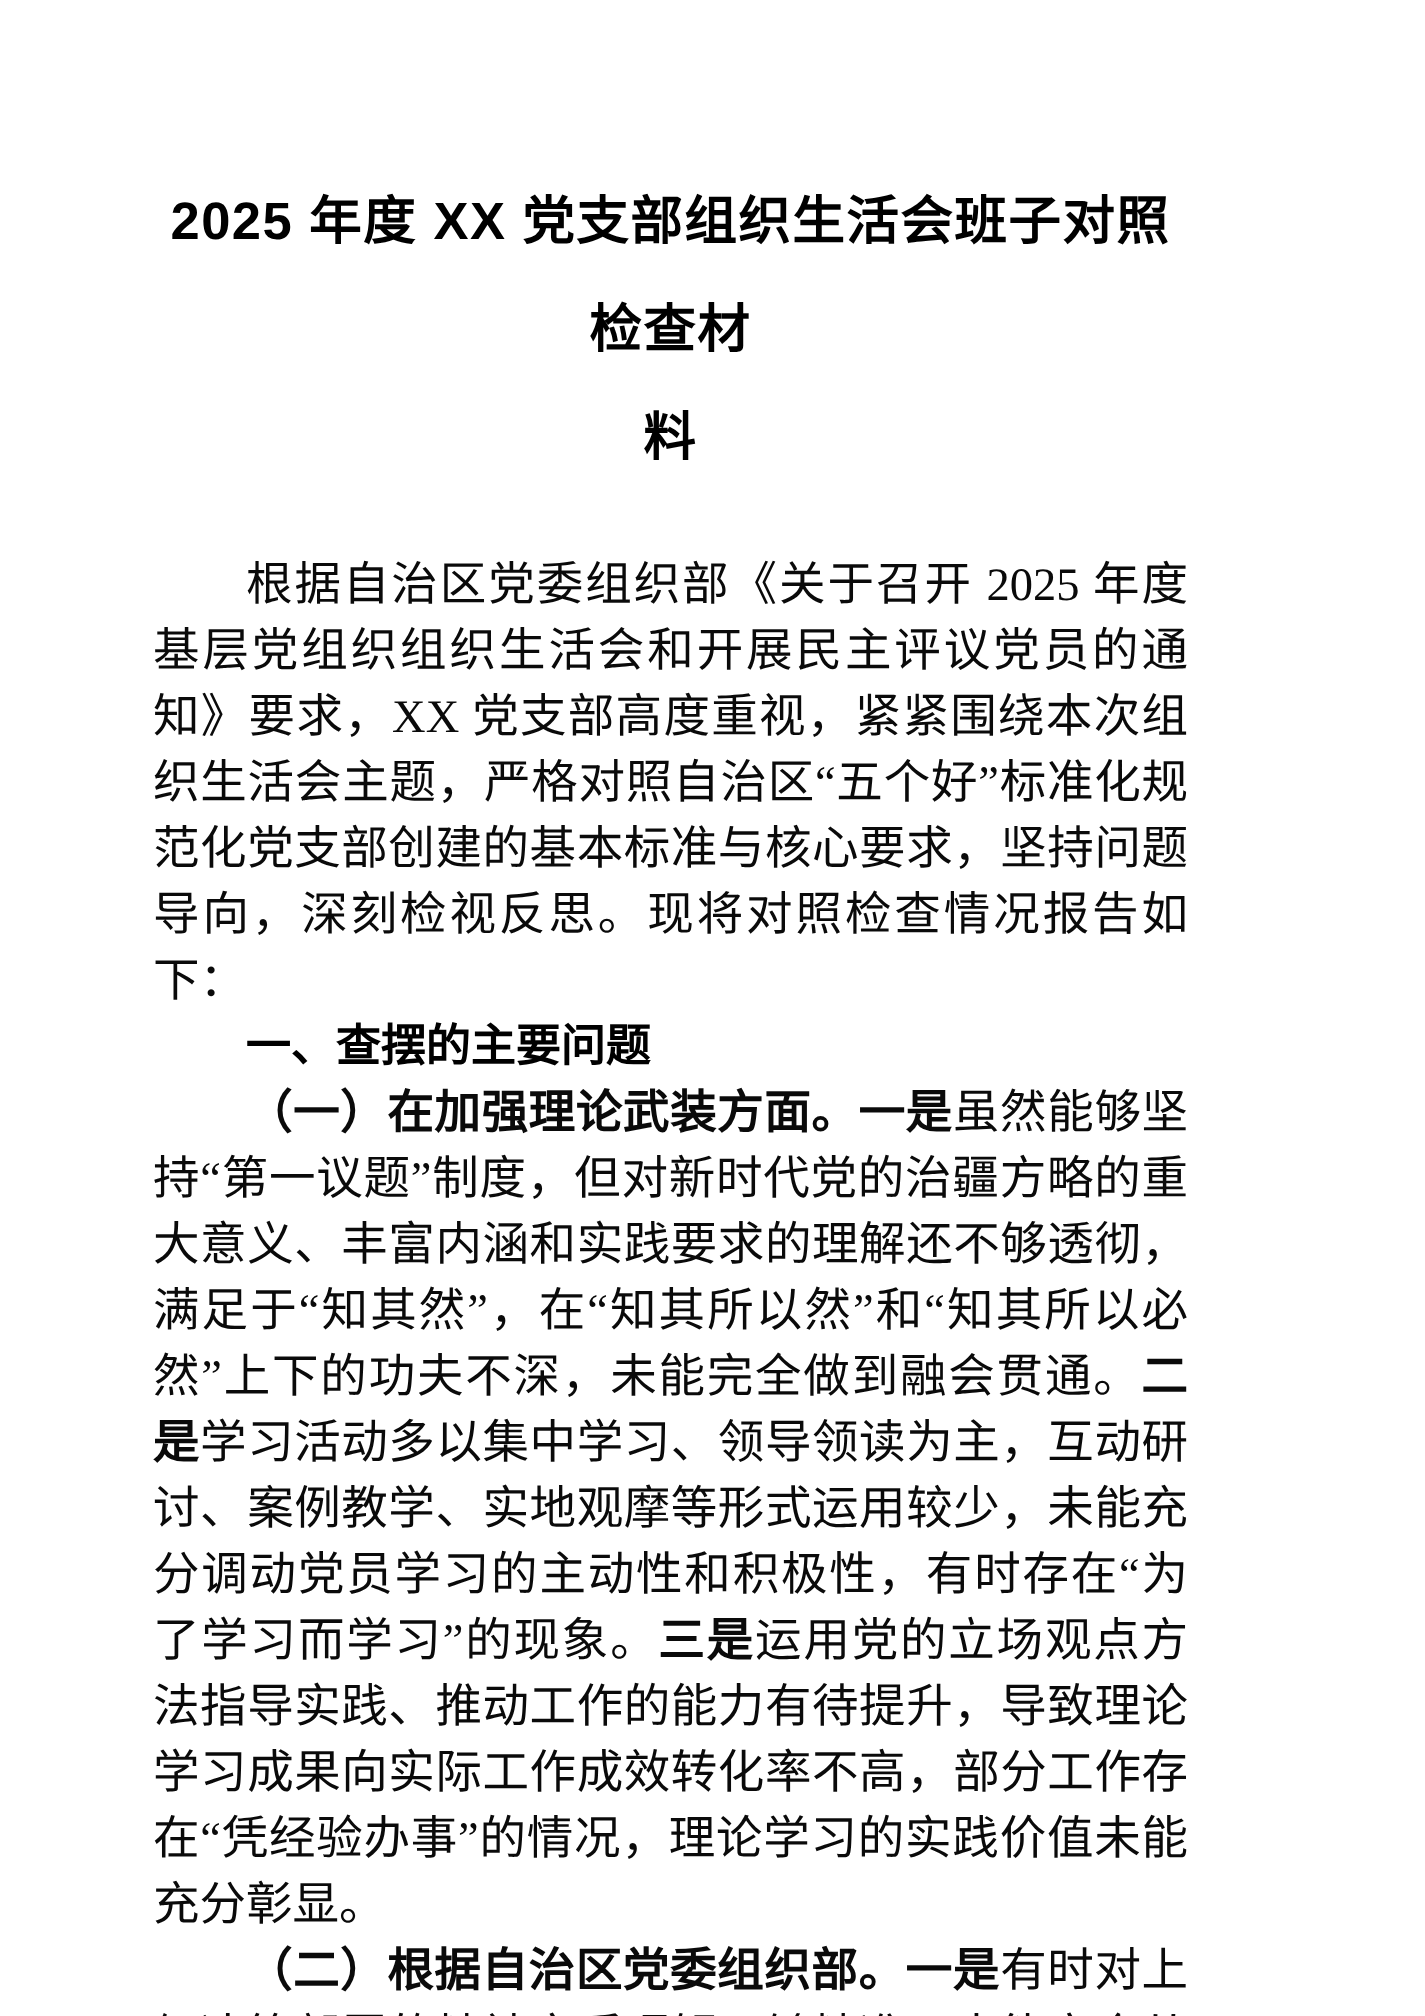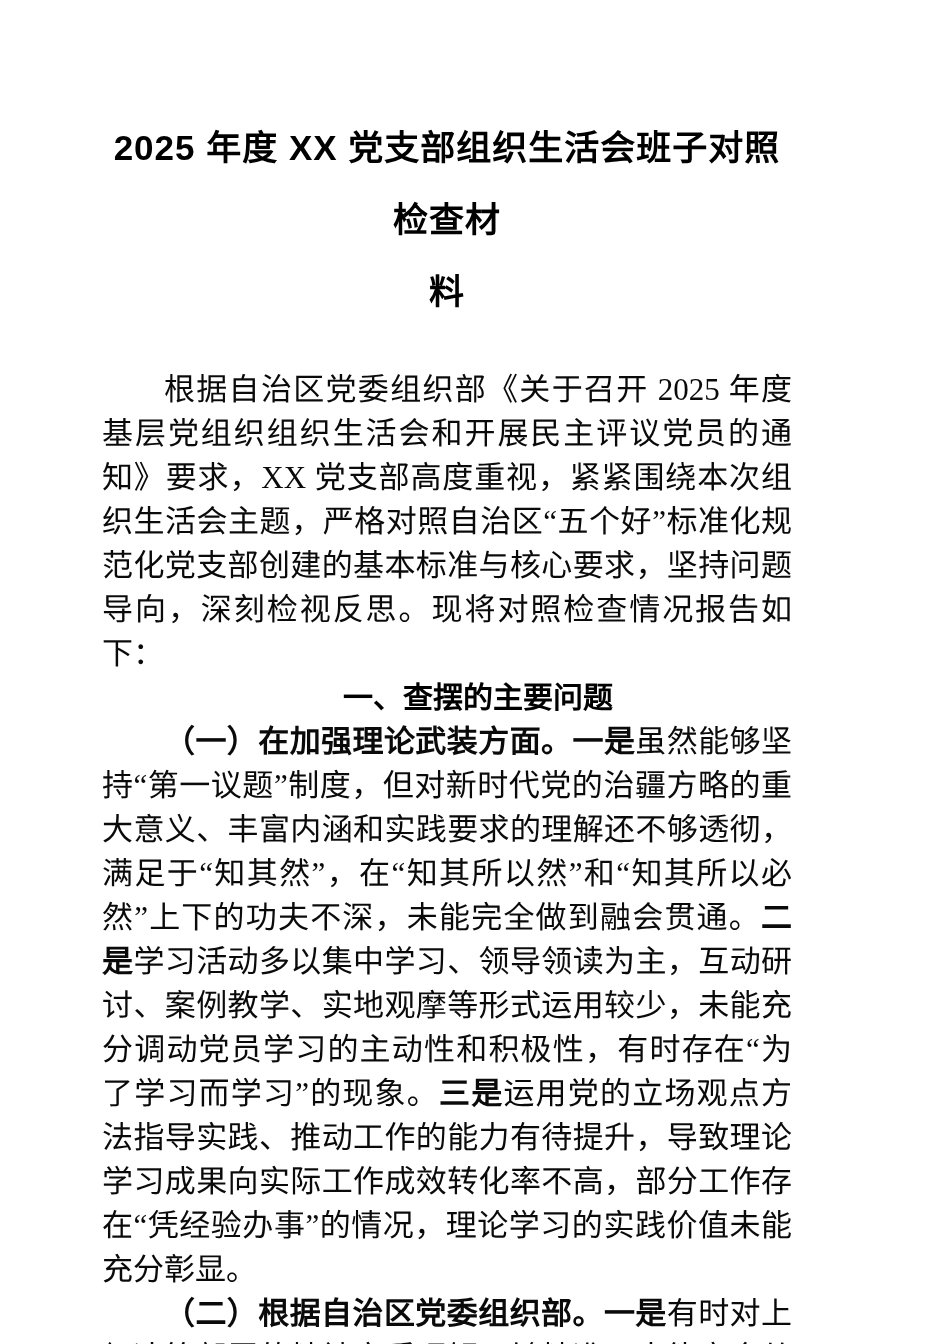--- a/index.html
+++ b/index.html
@@ -40,21 +40,20 @@
     text-indent: 62px;
   }
   .heading {
     margin: 0;
     font-family: "Liberation Sans", "DejaVu Sans", sans-serif;
     font-weight: 700;
     font-size: 30px;
     line-height: 44px;
     text-indent: 62px;
     color: #000000;
-    text-align: center;
   }
   .seg { font-weight: 400; margin-top: 20px; }
   .seg-bold { font-weight: 700; }
 </style>
 </head>
 <body>
 
 <div class="page">
   <div class="doc-title">
     <div>2025 年度 XX 党支部组织生活会班子对照检查材</div>

